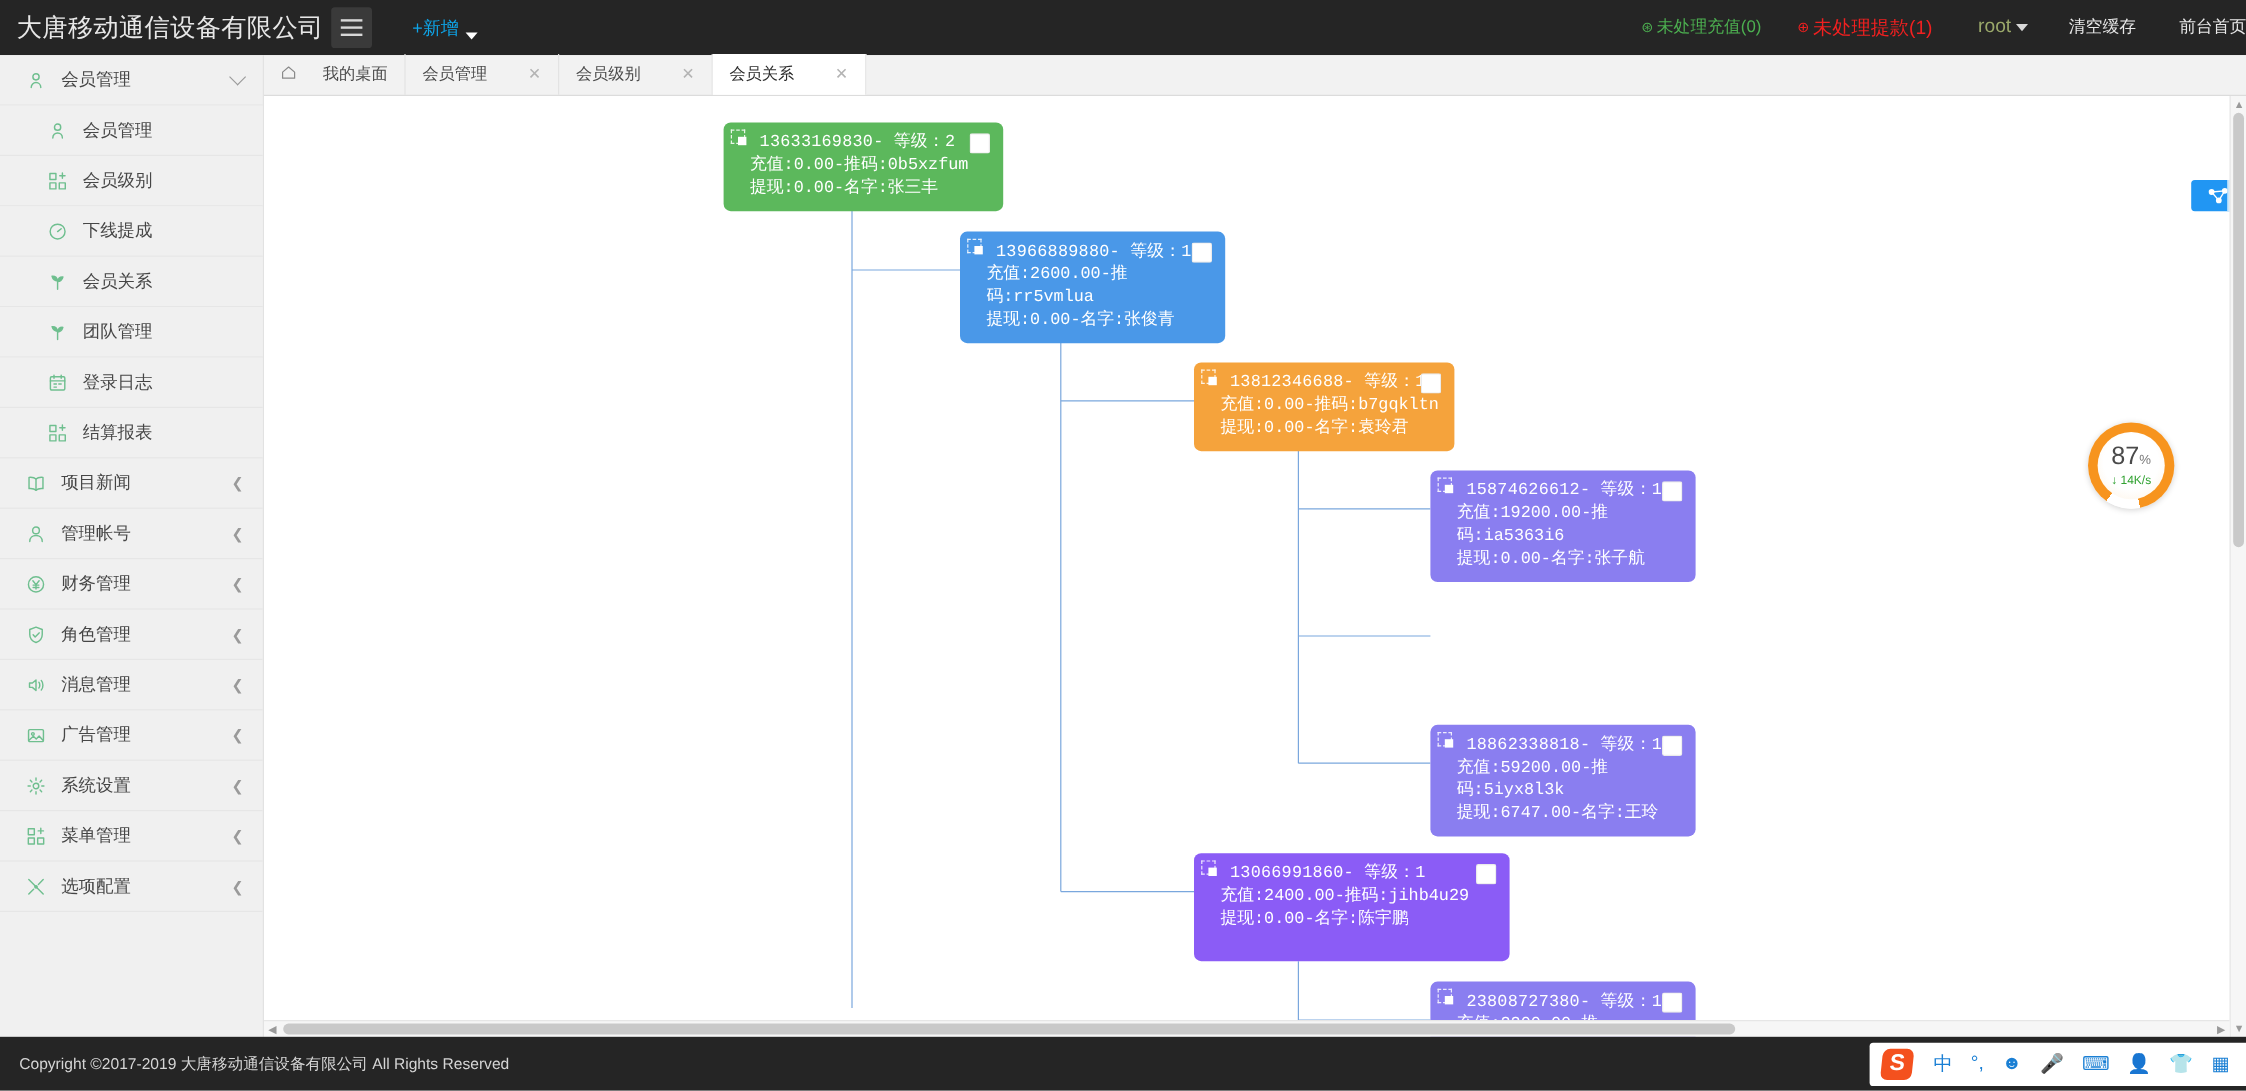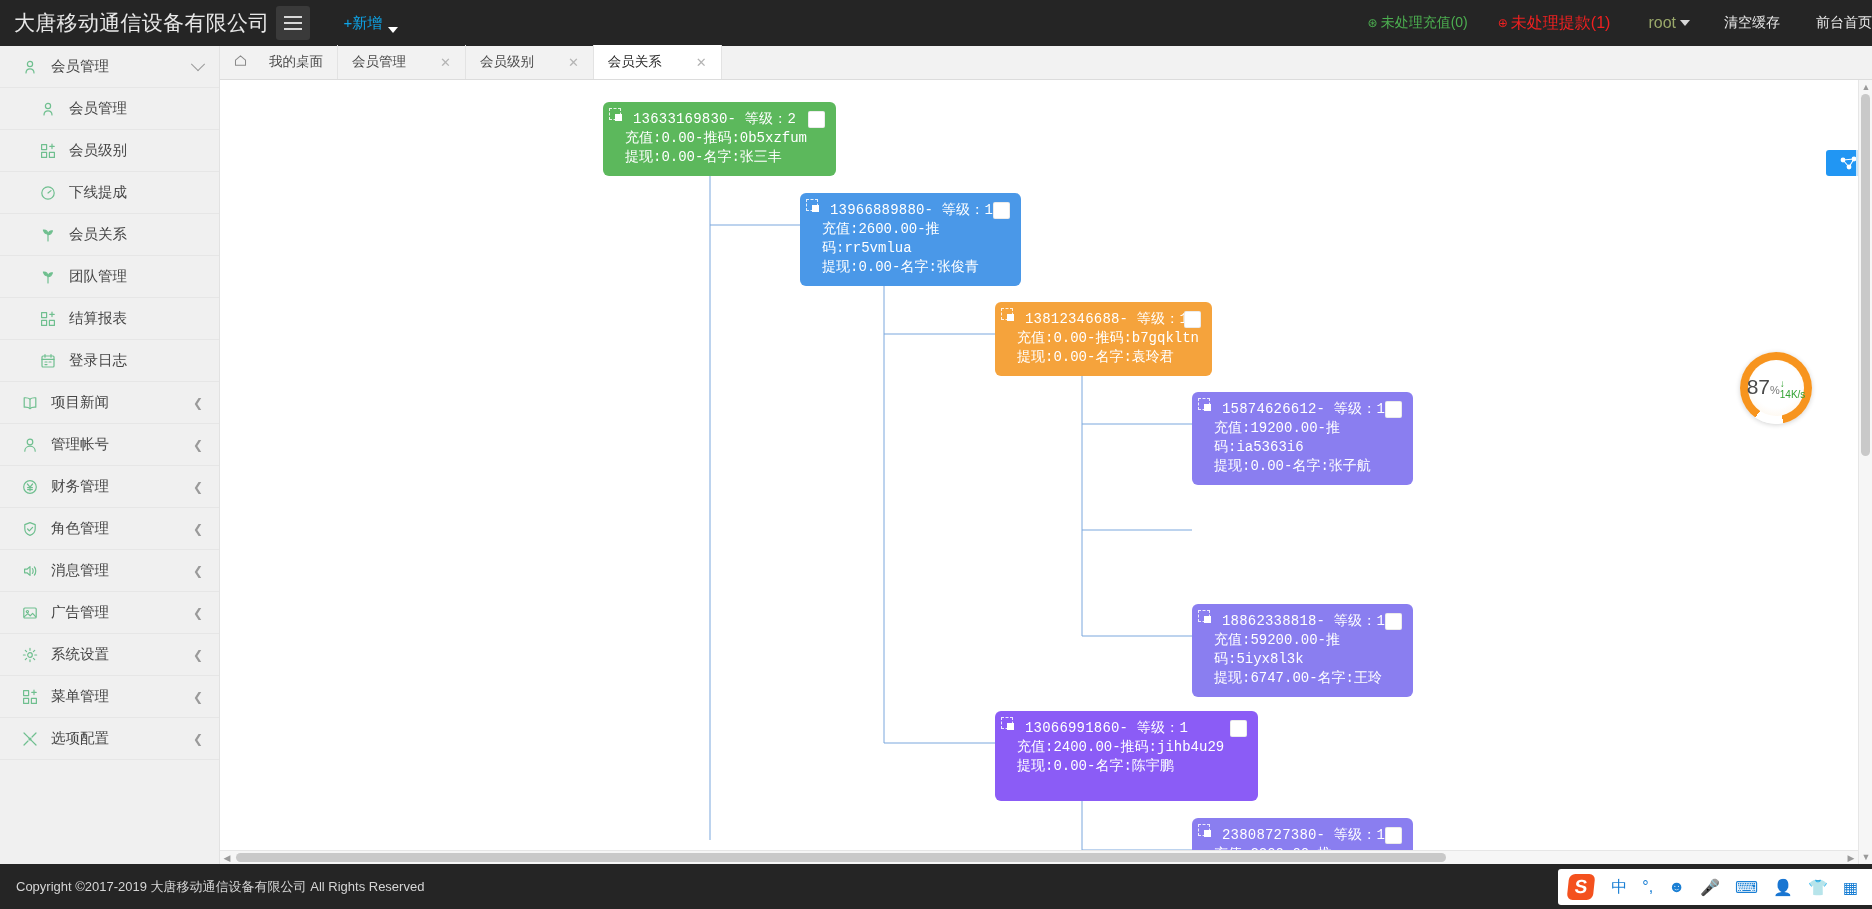--- a/index.html
+++ b/index.html
@@ -108,21 +108,21 @@
     position:absolute; left:1740px; top:352px; width:72px; height:72px;
     border-radius:50%;
     background:
       conic-gradient(from 215deg, #f7941e 0deg 313deg, #ffffff 313deg 360deg);
     display:flex; align-items:center; justify-content:center;
     box-shadow:0 1px 5px rgba(0,0,0,.18);
   }
   #speed-inner {
     width:56px; height:56px; border-radius:50%;
     background:radial-gradient(circle at 50% 45%, #ffffff 55%, #fdf1e0 100%);
-    display:flex; flex-direction:row; align-items:center; justify-content:center;
+    display:flex; flex-direction:column; align-items:center; justify-content:center;
   }
   #speed-pct { font-size:21px; color:#4a4a4a; line-height:20px; }
   #speed-pct small { font-size:11px; color:#7a7a7a; }
   #speed-rate { font-size:10px; color:#5a5a5a; margin-top:1px; }
   #speed-rate span { color:#32a232; }
 
   
   #float-tab {
     position:absolute; left:1826px; top:150px; width:46px; height:26px;
     background:#2196f3; border-radius:3px 0 0 3px; display:flex;
@@ -247,36 +247,36 @@
           <path d="M8 14V7"></path>
           <path d="M8 7C6 7 4 5.4 3.4 3.2 5.8 3 7.6 4.6 8 7z" fill="#6fbf8f"></path>
           <path d="M8 7.6c2 0 3.8-1.6 4.4-3.8C10 3.6 8.4 5.2 8 7.6z" fill="#6fbf8f"></path>
         </svg>
       </span>
       <span class="label">团队管理</span>
     </div>
     <div class="menu-row sub">
       <span class="mi">
         <svg width="16" height="16" viewBox="0 0 16 16" fill="none" stroke="#6fbf8f" stroke-width="1.2" stroke-linecap="round" stroke-linejoin="round">
+          <rect x="2" y="3" width="12" height="11" rx="1"></rect>
+          <path d="M2 6.4h12M5 1.6v2.6M11 1.6v2.6M5 9h2M9 9h2M5 11.6h2"></path>
+        </svg>
+      </span>
+      <span class="label">登录日志</span>
+    </div>
+    <div class="menu-row sub">
+      <span class="mi">
+        <svg width="16" height="16" viewBox="0 0 16 16" fill="none" stroke="#6fbf8f" stroke-width="1.2" stroke-linecap="round" stroke-linejoin="round">
           <rect x="1.6" y="1.6" width="5" height="5"></rect>
           <rect x="1.6" y="9.4" width="5" height="5"></rect>
           <rect x="9.4" y="9.4" width="5" height="5"></rect>
           <path d="M12 1.2v4.4M9.8 3.4h4.4"></path>
         </svg>
       </span>
       <span class="label">结算报表</span>
-    </div>
-    <div class="menu-row sub">
-      <span class="mi">
-        <svg width="16" height="16" viewBox="0 0 16 16" fill="none" stroke="#6fbf8f" stroke-width="1.2" stroke-linecap="round" stroke-linejoin="round">
-          <rect x="2" y="3" width="12" height="11" rx="1"></rect>
-          <path d="M2 6.4h12M5 1.6v2.6M11 1.6v2.6M5 9h2M9 9h2M5 11.6h2"></path>
-        </svg>
-      </span>
-      <span class="label">登录日志</span>
     </div>
     <div class="menu-row group">
       <span class="mi">
         <svg width="16" height="16" viewBox="0 0 16 16" fill="none" stroke="#6fbf8f" stroke-width="1.2" stroke-linecap="round" stroke-linejoin="round">
           <path d="M8 4.2C6.6 2.8 4.6 2.6 2.2 2.8v9.4c2.4-.2 4.4 0 5.8 1.4 1.4-1.4 3.4-1.6 5.8-1.4V2.8C11.4 2.6 9.4 2.8 8 4.2z"></path>
           <path d="M8 4.2v9.4"></path>
         </svg>
       </span>
       <span class="label">项目新闻</span>
       <span class="arrow">❮</span>

